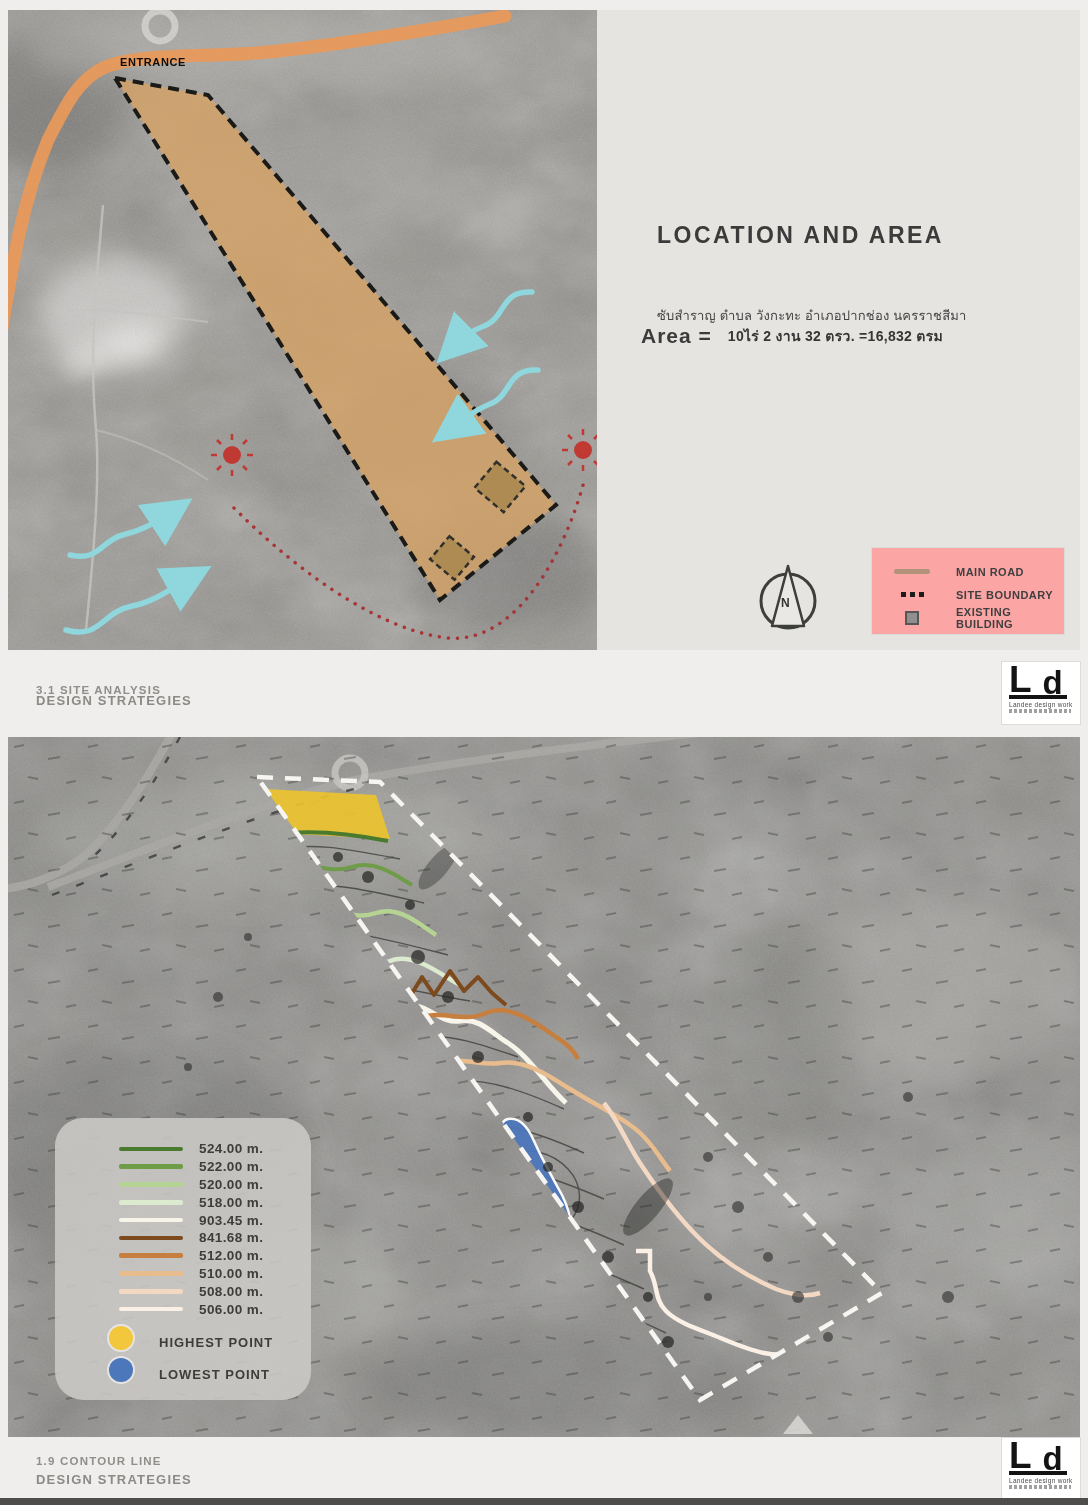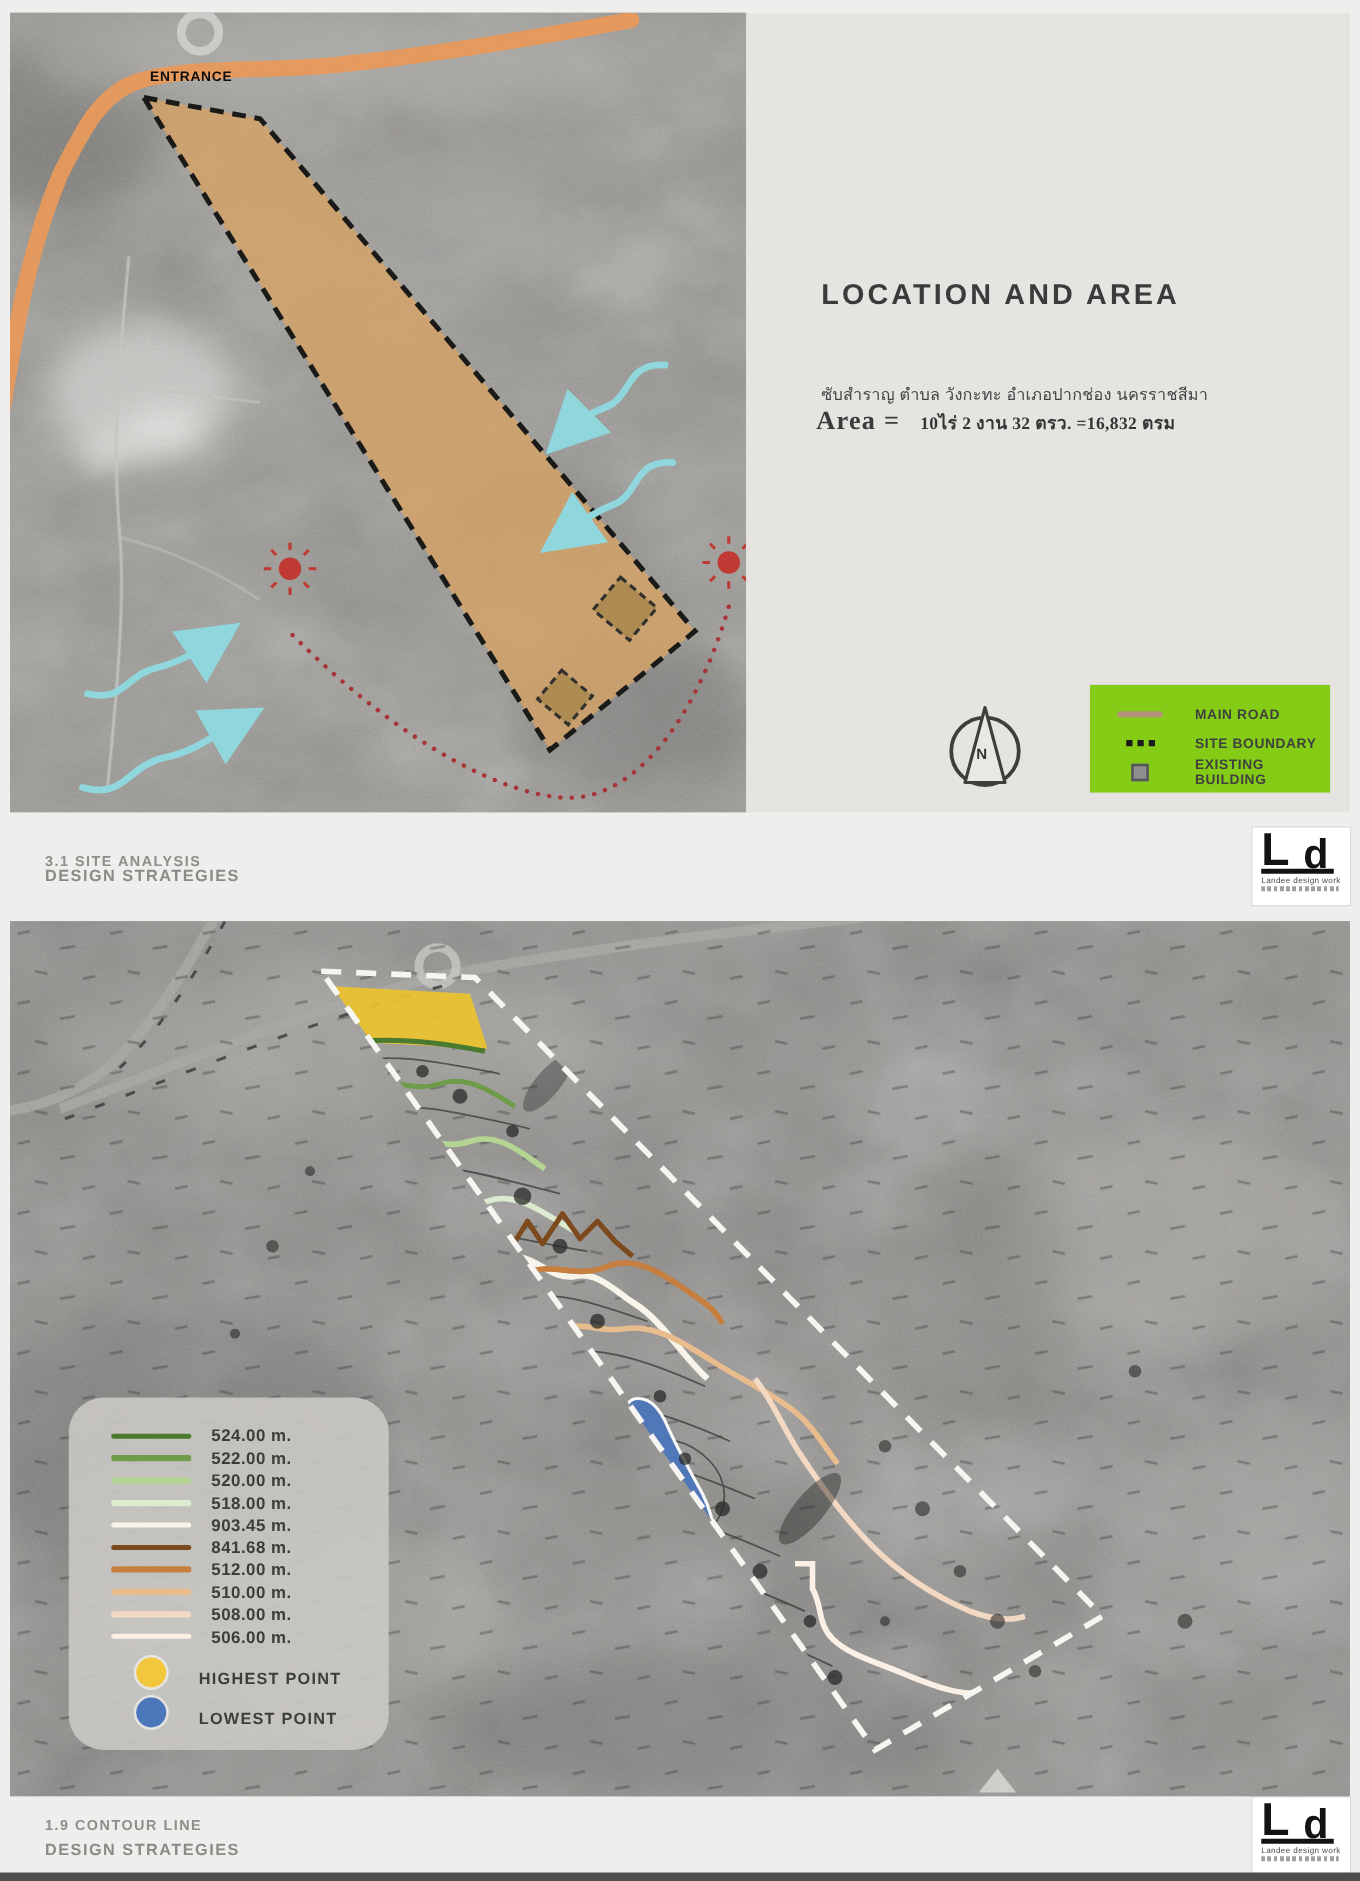--- a/index.html
+++ b/index.html
@@ -14,27 +14,27 @@
   #top-panel{left:8px;top:10px;width:1072px;height:640px;display:flex;}
   #map-a{position:relative;width:589px;height:640px;background:#96948f;overflow:hidden;flex:none;}
   #map-a svg{position:absolute;left:0;top:0;}
   #entrance-label{
     position:absolute;left:112px;top:46px;font-size:11px;font-weight:800;
     color:#0e0e0e;letter-spacing:.6px;
   }
   #info-a{position:relative;flex:1;background:#e5e4e1;}
   #loc-title{position:absolute;left:60px;top:212px;font-size:23px;font-weight:600;letter-spacing:2.5px;color:#3b3b3b;}
   #loc-address{position:absolute;left:60px;top:295px;font-size:13px;color:#454545;letter-spacing:.2px;}
-  #area-line{position:absolute;left:56px;top:314px;display:flex;align-items:flex-end;font-family:Liberation Serif, serif;}
+  #area-line{position:absolute;left:44px;top:314px;display:flex;align-items:center;}
   #area-label{font-size:21px;font-weight:600;letter-spacing:1px;color:#3b3b3b;}
   #area-value{font-size:14px;font-weight:700;color:#363636;margin-left:16px;letter-spacing:.3px;}
   #north-arrow{position:absolute;left:158px;top:550px;}
   #legend-a{
     position:absolute;left:275px;top:538px;width:192px;height:86px;
-    background:#84cc16;box-shadow:0 0 0 1px rgba(0,0,0,0.04);
+    background:#fca5a5;box-shadow:0 0 0 1px rgba(0,0,0,0.04);
     padding:12px 0 0 18px;box-sizing:border-box;
   }
   .lrow{display:flex;align-items:center;height:23px;}
   .lswatch{width:44px;flex:none;display:flex;align-items:center;justify-content:center;}
   .road-swatch{width:36px;height:5px;border-radius:2px;}
   .dots-swatch{display:flex;gap:4px;}
   .dots-swatch span{width:5px;height:5px;display:block;}
   .bldg-swatch{width:14px;height:14px;border:2px solid #565656;box-sizing:border-box;}
   .llabel{font-size:11px;font-weight:600;letter-spacing:.5px;color:#3f3f3f;margin-left:22px;}
   
@@ -57,21 +57,21 @@
   .ld-tag2{width:62px;height:4px;margin-top:1px;
     background:repeating-linear-gradient(90deg,#a0a09e 0 3px,transparent 3px 5px);}
   
   #bottom-panel{left:8px;top:737px;width:1072px;height:700px;background:#8c8b88;}
   #bottom-panel svg{position:absolute;left:0;top:0;}
   #legend-b{
     position:absolute;left:47px;top:381px;width:256px;height:282px;
     background:rgba(204,202,198,0.88);border-radius:28px;
     padding:22px 0 0 0;box-sizing:border-box;
   }
-  .crow{display:flex;align-items:center;height:17.8px;}
+  .crow{display:flex;align-items:center;height:17.8px;margin-left:30px;}
   .cswatch{width:64px;height:4.5px;border-radius:2px;margin-left:34px;flex:none;}
   .clabel{font-size:13.5px;font-weight:700;color:#3d3d3b;margin-left:16px;letter-spacing:.4px;}
   .prow{display:flex;align-items:flex-end;height:28px;margin-top:4px;}
   .pdot{width:24px;height:24px;border-radius:50%;margin-left:54px;flex:none;
         box-shadow:0 0 0 2px rgba(255,255,255,0.55);}
   .plabel{font-size:13px;font-weight:700;color:#3d3d3b;margin-left:26px;letter-spacing:1px;}
   #bottom-bar{position:absolute;left:0;top:1498px;width:1088px;height:7px;background:#4e4d4b;}
 </style>
 </head>
 <body>

